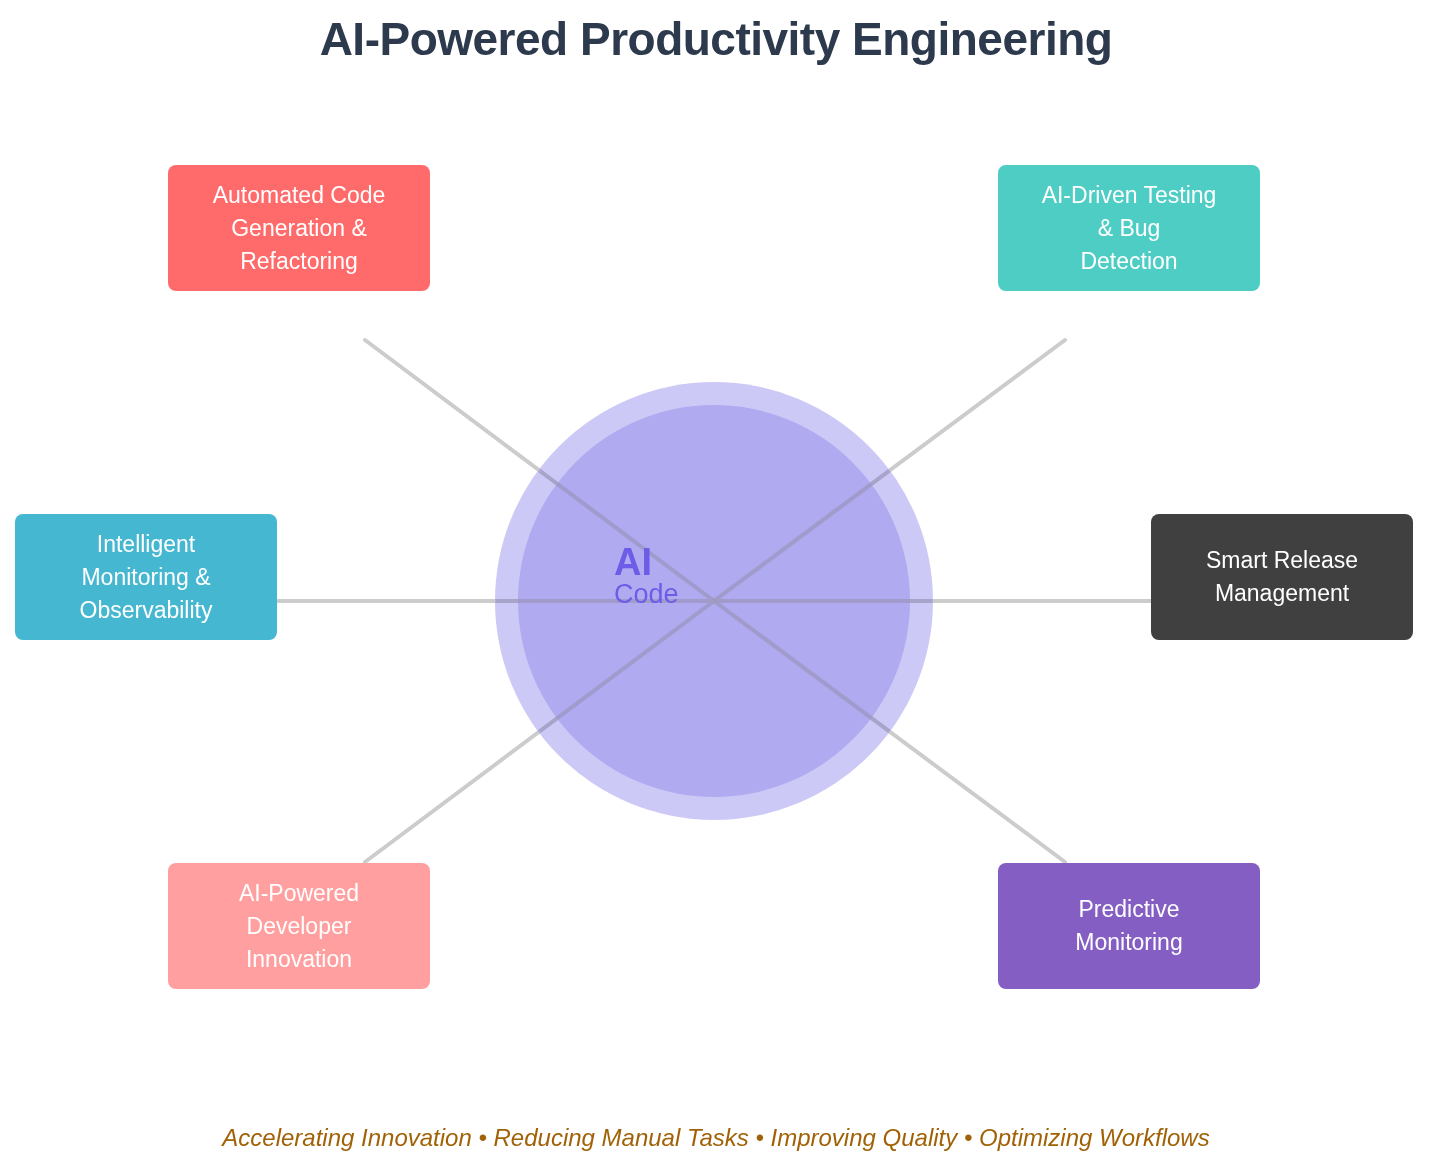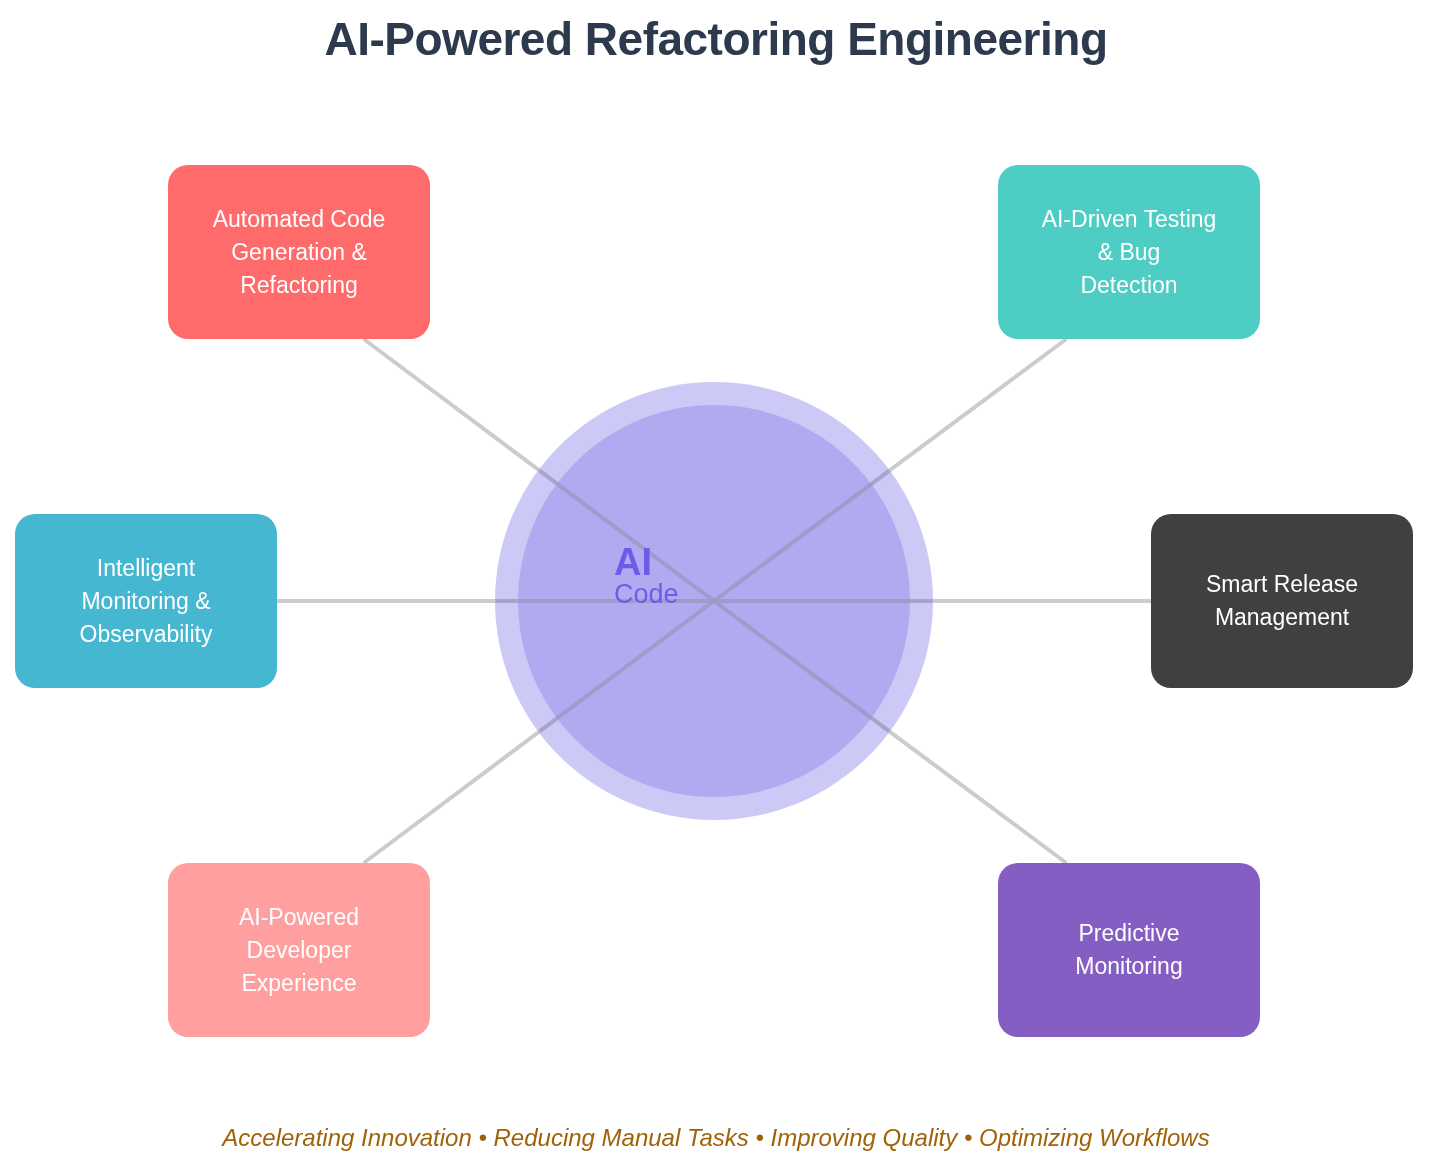--- a/index.html
+++ b/index.html
@@ -58,22 +58,22 @@
     }
     .core-label .small {
       display: block;
       font-size: 27px;
       line-height: 28px;
       margin-top: -4px;
     }
     .node {
       position: absolute;
       width: 262px;
-      height: 174px;
-      border-radius: 20px;
+      height: 126px;
+      border-radius: 8px;
       display: flex;
       align-items: center;
       justify-content: center;
       text-align: center;
       color: #ffffff;
       font-size: 23px;
       line-height: 33px;
       box-sizing: border-box;
       padding: 0 18px;
       cursor: pointer;
@@ -90,21 +90,21 @@
       text-align: center;
       font-size: 24px;
       font-style: italic;
       color: #a16207;
       line-height: 34px;
     }
   </style>
 </head>
 <body>
 
-<div class="title">AI-Powered Refactoring Engineering</div>
+<div class="title">AI-Powered Productivity Engineering</div>
 
 <svg class="connectors" viewBox="0 0 1432 1170">
   <g stroke="#cccccc" stroke-width="4" stroke-linecap="round">
     <line x1="714" y1="601" x2="365" y2="340"></line>
     <line x1="714" y1="601" x2="1065" y2="340"></line>
     <line x1="714" y1="601" x2="278" y2="601"></line>
     <line x1="714" y1="601" x2="1151" y2="601"></line>
     <line x1="714" y1="601" x2="365" y2="862"></line>
     <line x1="714" y1="601" x2="1065" y2="862"></line>
   </g>
@@ -150,21 +150,21 @@
 </div>
 
 <div class="node" style="left:1151px; top:514px; background:#404040;">
   <span>Smart Release
 Management</span>
 </div>
 
 <div class="node" style="left:168px; top:863px; background:#ff9f9f;">
   <span>AI-Powered
 Developer
-Experience</span>
+Innovation</span>
 </div>
 
 <div class="node" style="left:998px; top:863px; background:#845ec2;">
   <span>Predictive
 Monitoring</span>
 </div>
 
 <div class="footer">Accelerating Innovation • Reducing Manual Tasks • Improving Quality • Optimizing Workflows</div>
 
 </body></html>

